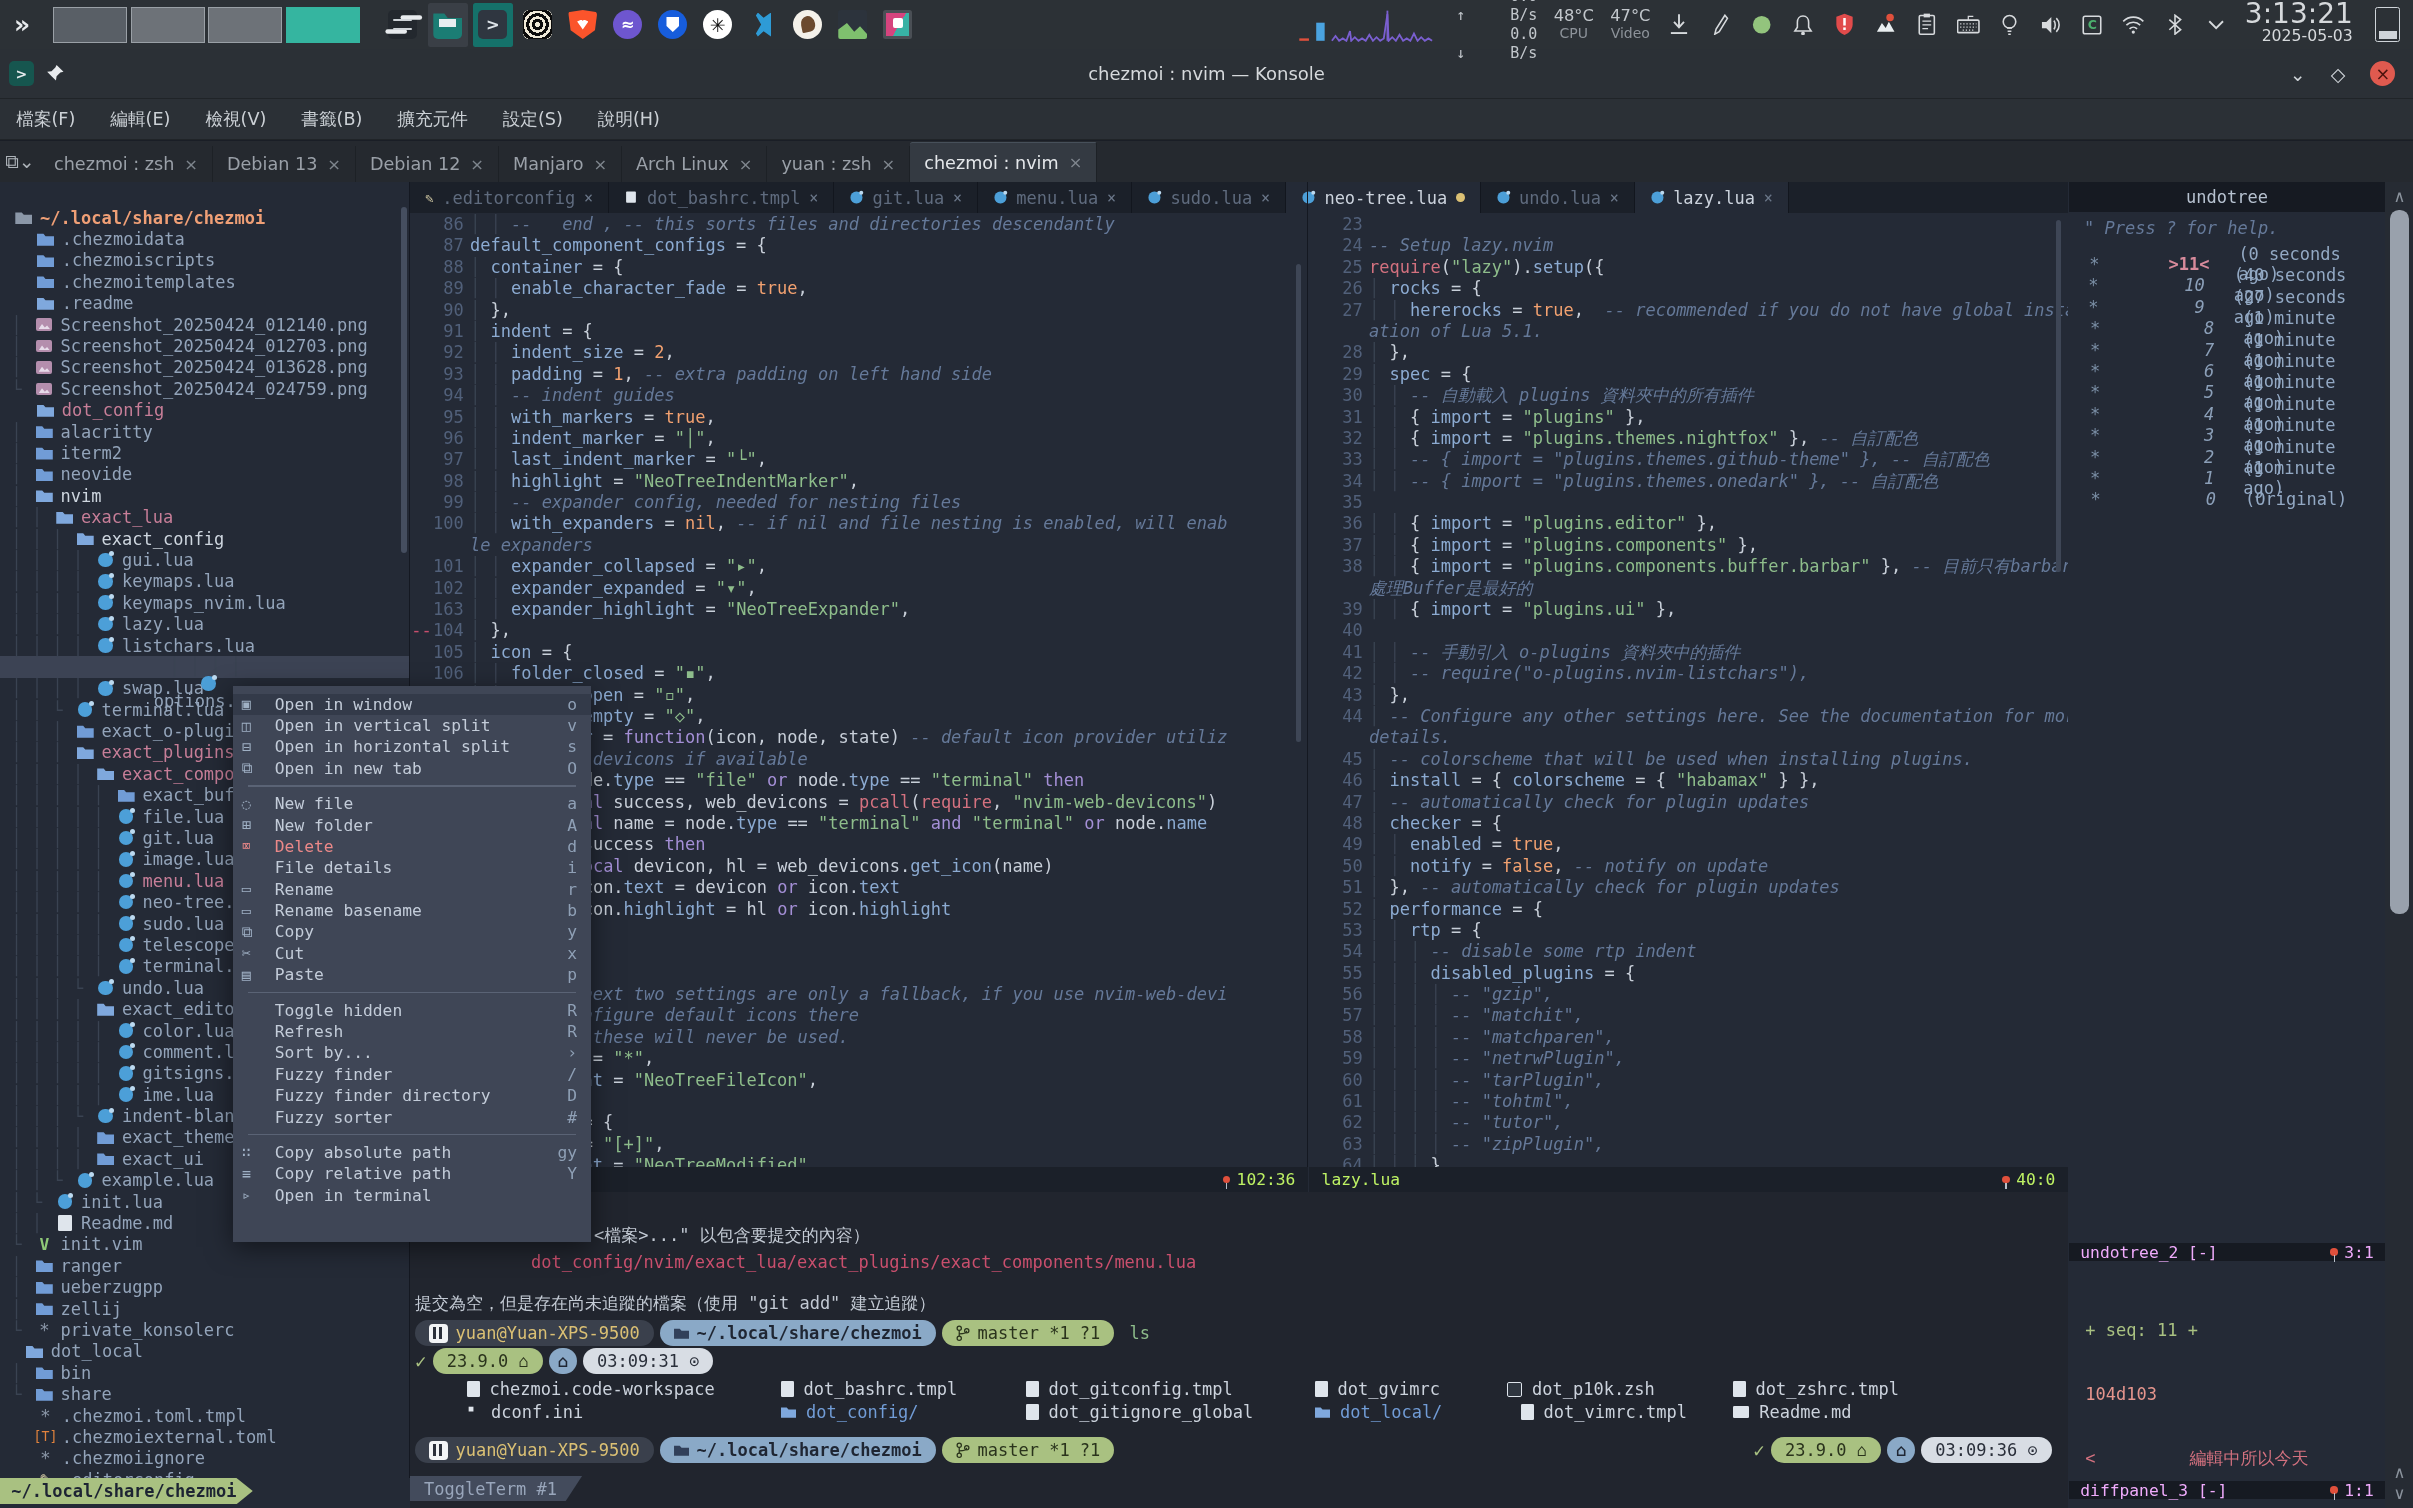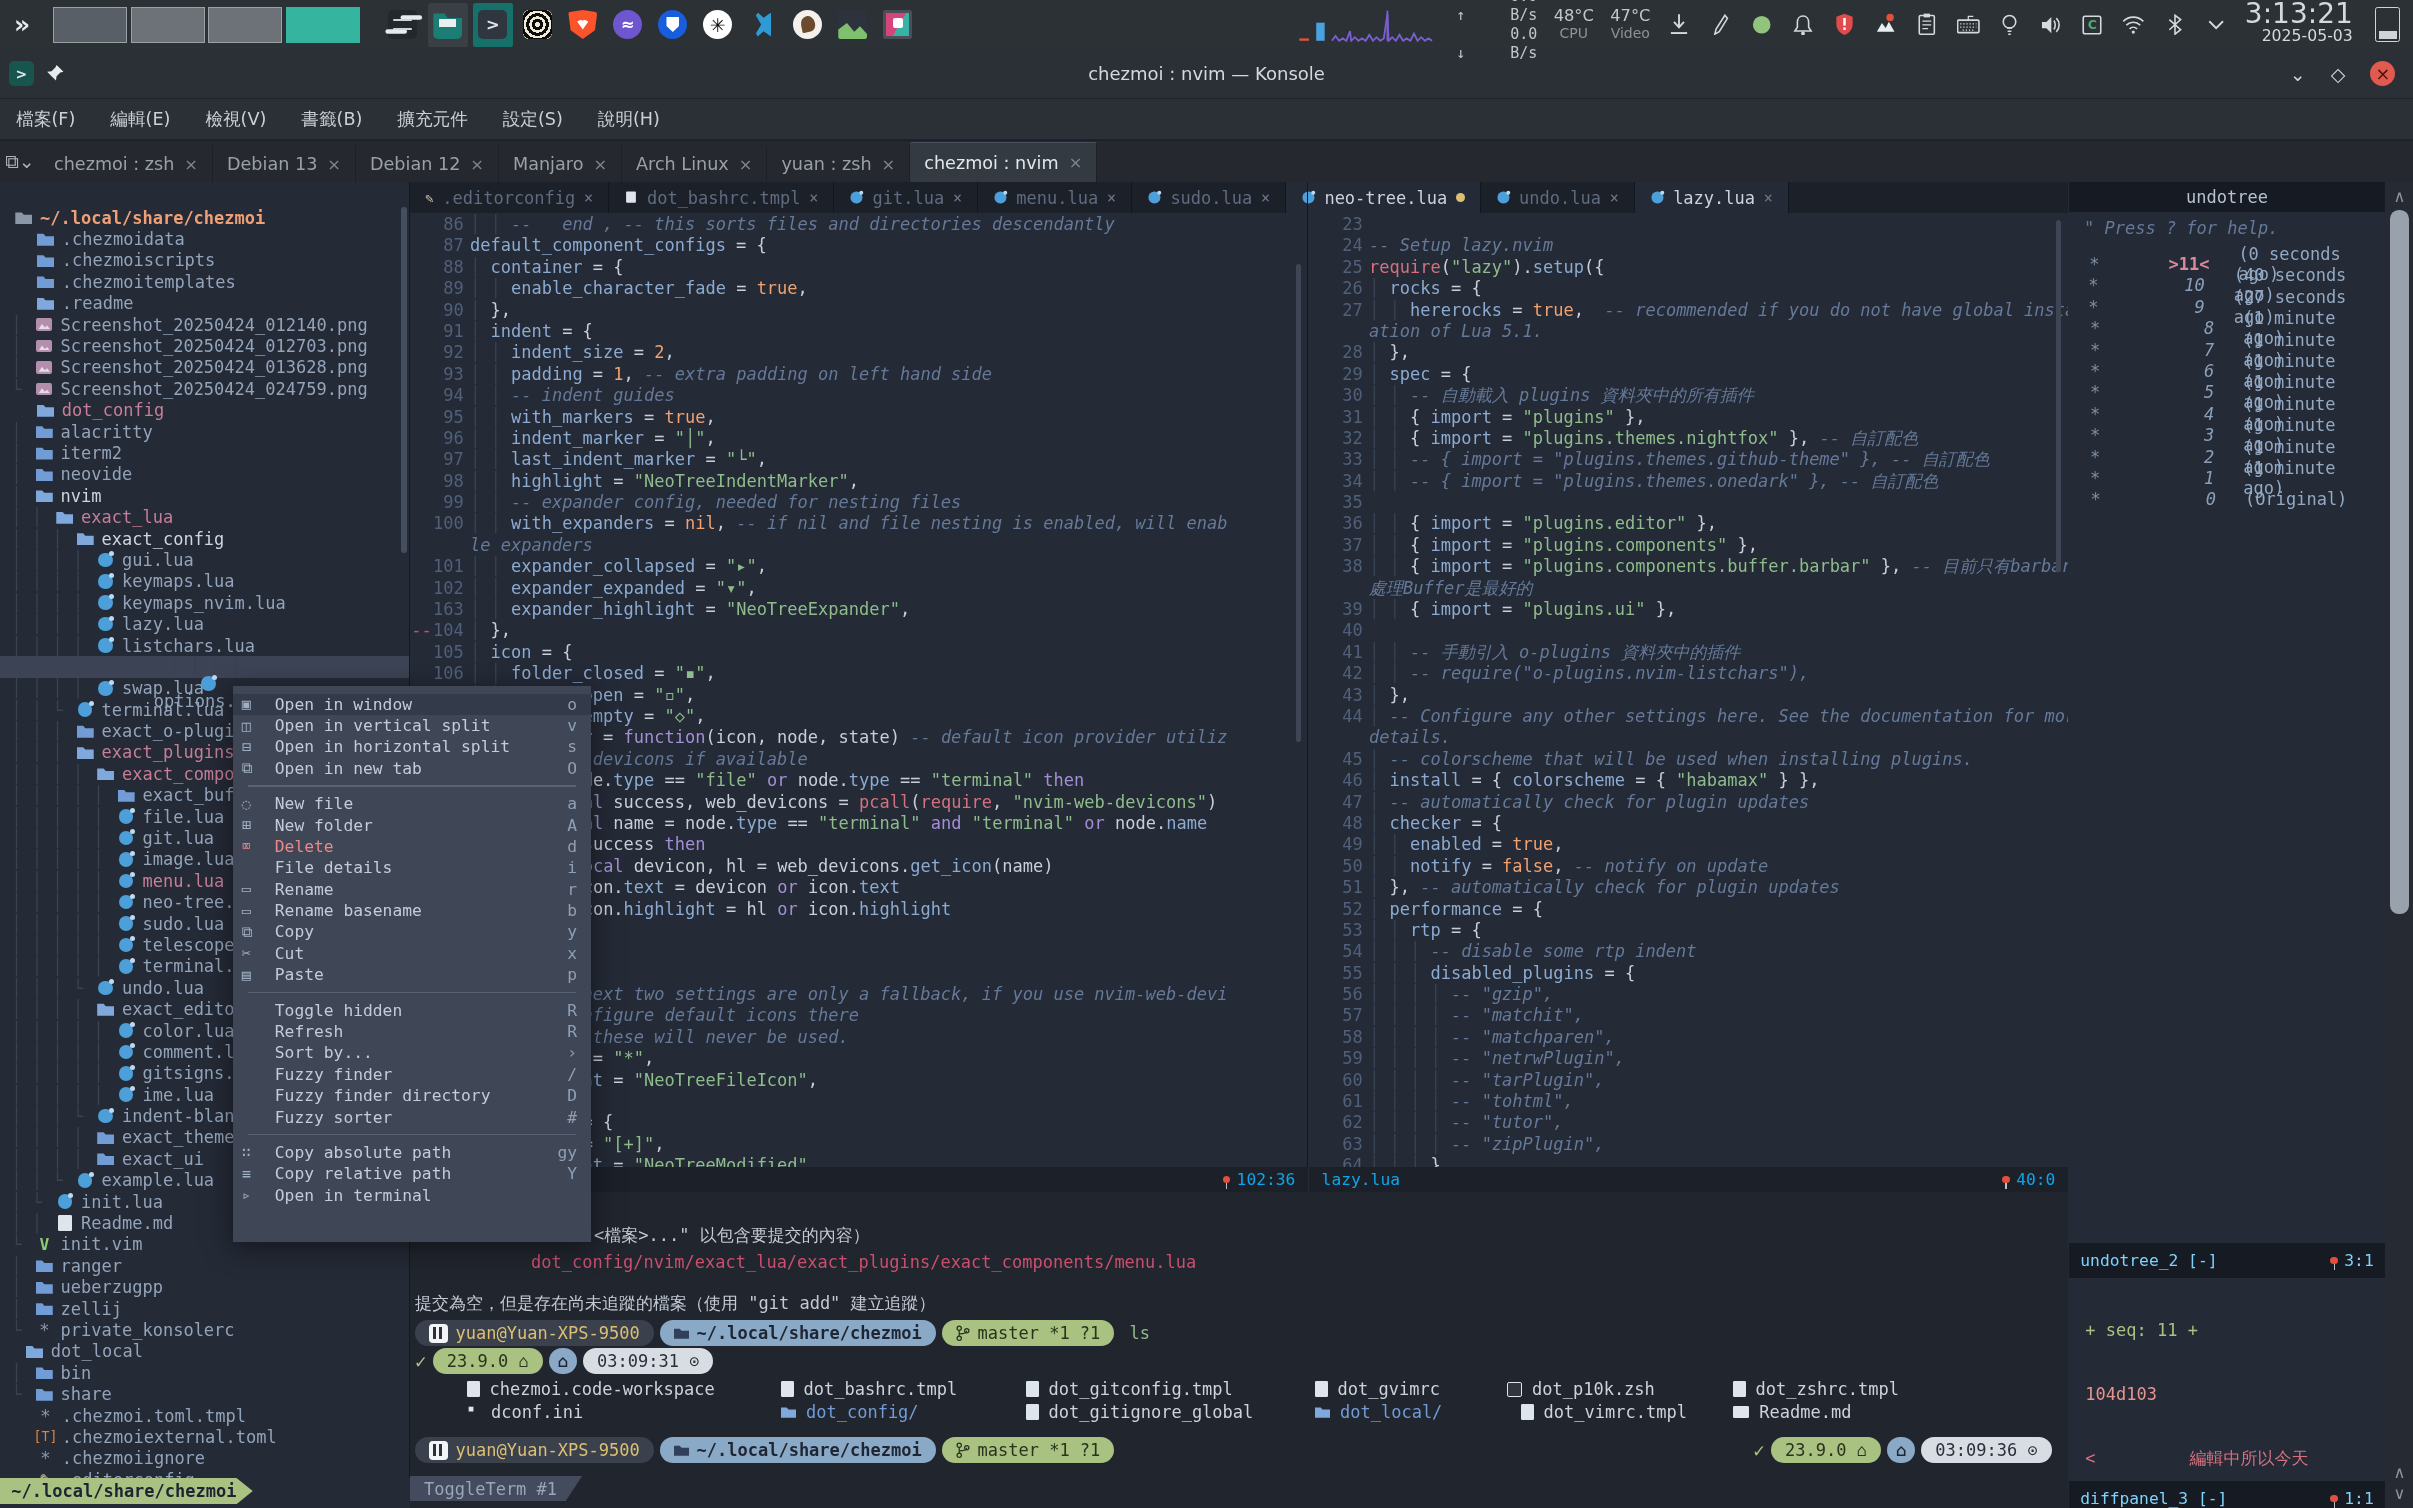--- a/index.html
+++ b/index.html
@@ -118,36 +118,36 @@
   #codemid{left:410px;top:214px;width:898px;height:953px;}
   #coderight{left:1309px;top:214px;width:759px;height:953px;}
   .cline{display:flex;height:21.4px;font-size:17px;line-height:21.4px;white-space:pre;font-family:"DejaVu Sans Mono",monospace;}
   .gut{width:60px;flex:none;text-align:right;padding-right:6.3px;color:var(--ln);position:relative;}
   .gut .sign{color:var(--red);position:absolute;left:1.3px;}
   .ctext{flex:1;}
   .tk0{color:var(--fg);} .tk1{color:var(--cm);font-style:italic;} .tk2{color:var(--str);}
   .tk3{color:var(--num);} .tk4{color:var(--kw);} .tk5{color:var(--fn);} .tk6{color:var(--fld);}
   .tkg{color:var(--guide);}
   .vsplit{background:#141821;}
-  .statusline{background:var(--bgdark);height:25px;display:flex;align-items:center;font-size:16.3px;color:#0ea5e9;font-family:"DejaVu Sans Mono",monospace;padding:0 12.6px;}
+  .statusline{background:var(--bgdark);height:25px;display:flex;align-items:center;font-size:16.3px;color:#bef264;font-family:"DejaVu Sans Mono",monospace;padding:0 12.6px;}
   .statusline .right{margin-left:auto;display:flex;align-items:center;gap:6.3px;}
   .pin{width:7.5px;height:7.5px;border-radius:50%;background:#e0503c;position:relative;flex:none;}
   .pin::after{content:"";position:absolute;left:3.1px;top:7px;width:1.3px;height:6.3px;background:#b8bfc9;}
   .innersb{width:5px;background:#3e4656;border-radius:2.5px;}
 
   
   #undopanel{left:2069px;top:182px;width:316px;height:1326px;background:var(--bg);}
   .utitle{height:30px;background:var(--bgdarker);color:#b7c2d0;font-size:17px;display:flex;align-items:center;justify-content:center;font-family:"DejaVu Sans Mono",monospace;}
   .uhelp{color:var(--cm);font-style:italic;font-size:17px;padding:6.3px 0 0 15px;font-family:"DejaVu Sans Mono",monospace;}
   .urow{display:flex;height:21.4px;align-items:center;font-size:17px;font-family:"DejaVu Sans Mono",monospace;}
   .urow .star{width:53px;text-align:center;color:#7b8fa6;}
   .urow .num{width:94px;text-align:right;color:#8b9fb8;font-style:italic;}
   .urow .num.cur{color:#d78a9b;font-weight:bold;font-style:normal;}
   .urow .time{margin-left:29px;color:#93a9c4;}
-  .ustatus{position:absolute;left:0;width:100%;height:35px;background:var(--bgdarker);display:flex;align-items:center;font-size:16.3px;color:#7dd3fc;font-family:"DejaVu Sans Mono",monospace;padding:0 11.3px;justify-content:flex-end;}
+  .ustatus{position:absolute;left:0;width:100%;height:18px;background:var(--bgdarker);display:flex;align-items:center;font-size:16.3px;color:#f0abfc;font-family:"DejaVu Sans Mono",monospace;padding:0 11.3px;justify-content:flex-end;}
   .udiff{font-size:17px;font-family:"DejaVu Sans Mono",monospace;line-height:21.4px;white-space:pre;}
 
   
   #ksb{left:2385px;top:182px;width:29px;height:1326px;background:#262b33;}
   #ksb .arrow{color:#8a929c;font-size:16.3px;text-align:center;}
   #ksb .thumb{position:absolute;left:5px;width:19px;background:#99a1ac;border-radius:8.8px;}
 
   
   #term{left:410px;top:1192px;width:1658px;height:317px;background:#21252e;}
   .tline{position:absolute;font-size:17px;line-height:21.4px;white-space:pre;font-family:"DejaVu Sans Mono",monospace;color:#c3cad4;}

